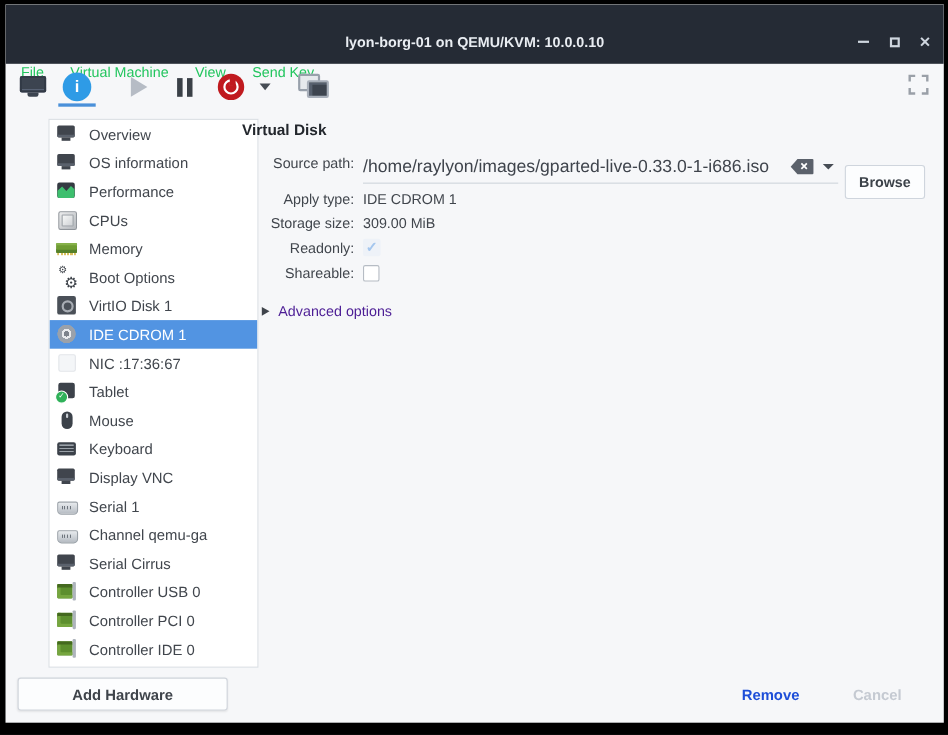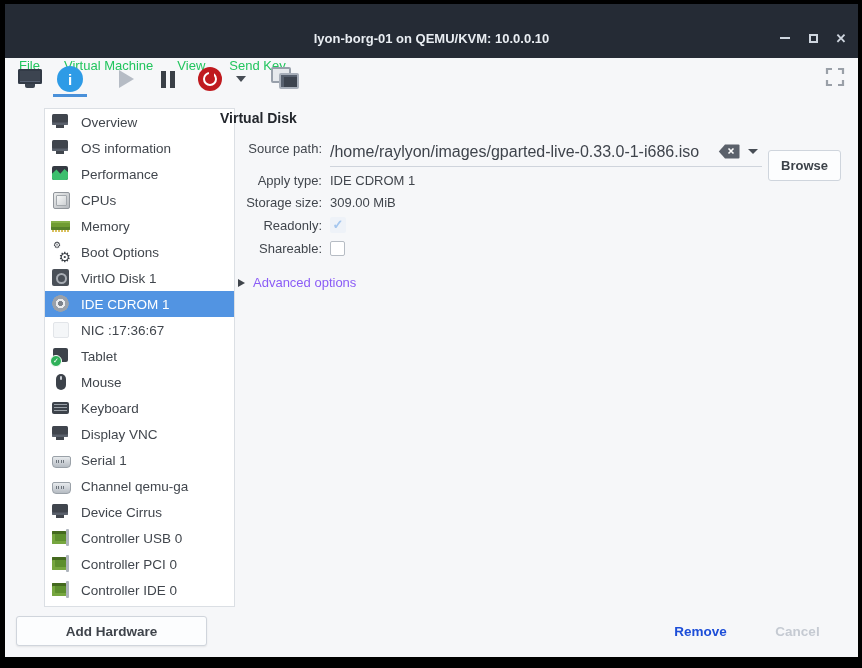--- a/index.html
+++ b/index.html
@@ -132,21 +132,21 @@
                  border-top:5px solid #474d55; flex:none; margin-right:4px; }
   .browse { position:absolute; left:763px; top:130px; width:73px; height:31px; background:#fcfdfe;
             border:1px solid #cfd5dd; border-radius:3px; font-family:inherit; font-size:13px; font-weight:bold; color:#3c4249;margin-top:16px; }
 
   .chk-on { width:16px; height:16px; margin-left:8px; background:#eef2f8; border-radius:2px;
             color:#a4c6ee; font-size:13px; font-weight:bold; line-height:16px; text-align:center; }
   .chk-off { width:15px; height:15px; margin-left:8px; background:#fff; border:1px solid #b6bcc4; border-radius:2px; }
 
   .advanced { position:absolute; left:233px; top:271px; display:flex; align-items:center; gap:8px; cursor:default; }
   .exp-tri { width:0; height:0; border-left:7px solid #3f444b; border-top:4.5px solid transparent; border-bottom:4.5px solid transparent; }
-  .adv-label { font-size:13px; color:#8b5cf6; }
+  .adv-label { font-size:13px; color:#4c1d95; }
 
   .actions { position:absolute; right:12px; top:614px; display:flex; }
   .act { width:97px; height:26px; background:none; border:none; font-family:inherit; font-size:13.5px; font-weight:bold; text-align:center; }
   .act.primary { color:#1d4ed8; }
   .act.disabled { color:#c5cad2; }
 </style>
 </head>
 <body>
 
 <div class="window">
@@ -263,21 +263,21 @@
     <div class="srow">
         <span class="ico ic-serial"></span>
         <span>Serial 1</span>
       </div>
     <div class="srow">
         <span class="ico ic-serial"></span>
         <span>Channel qemu-ga</span>
       </div>
     <div class="srow">
         <span class="ico ic-monitor"></span>
-        <span>Device Cirrus</span>
+        <span>Serial Cirrus</span>
       </div>
     <div class="srow">
         <span class="ico ic-ctrl"></span>
         <span>Controller USB 0</span>
       </div>
     <div class="srow">
         <span class="ico ic-ctrl"></span>
         <span>Controller PCI 0</span>
       </div>
     <div class="srow">

